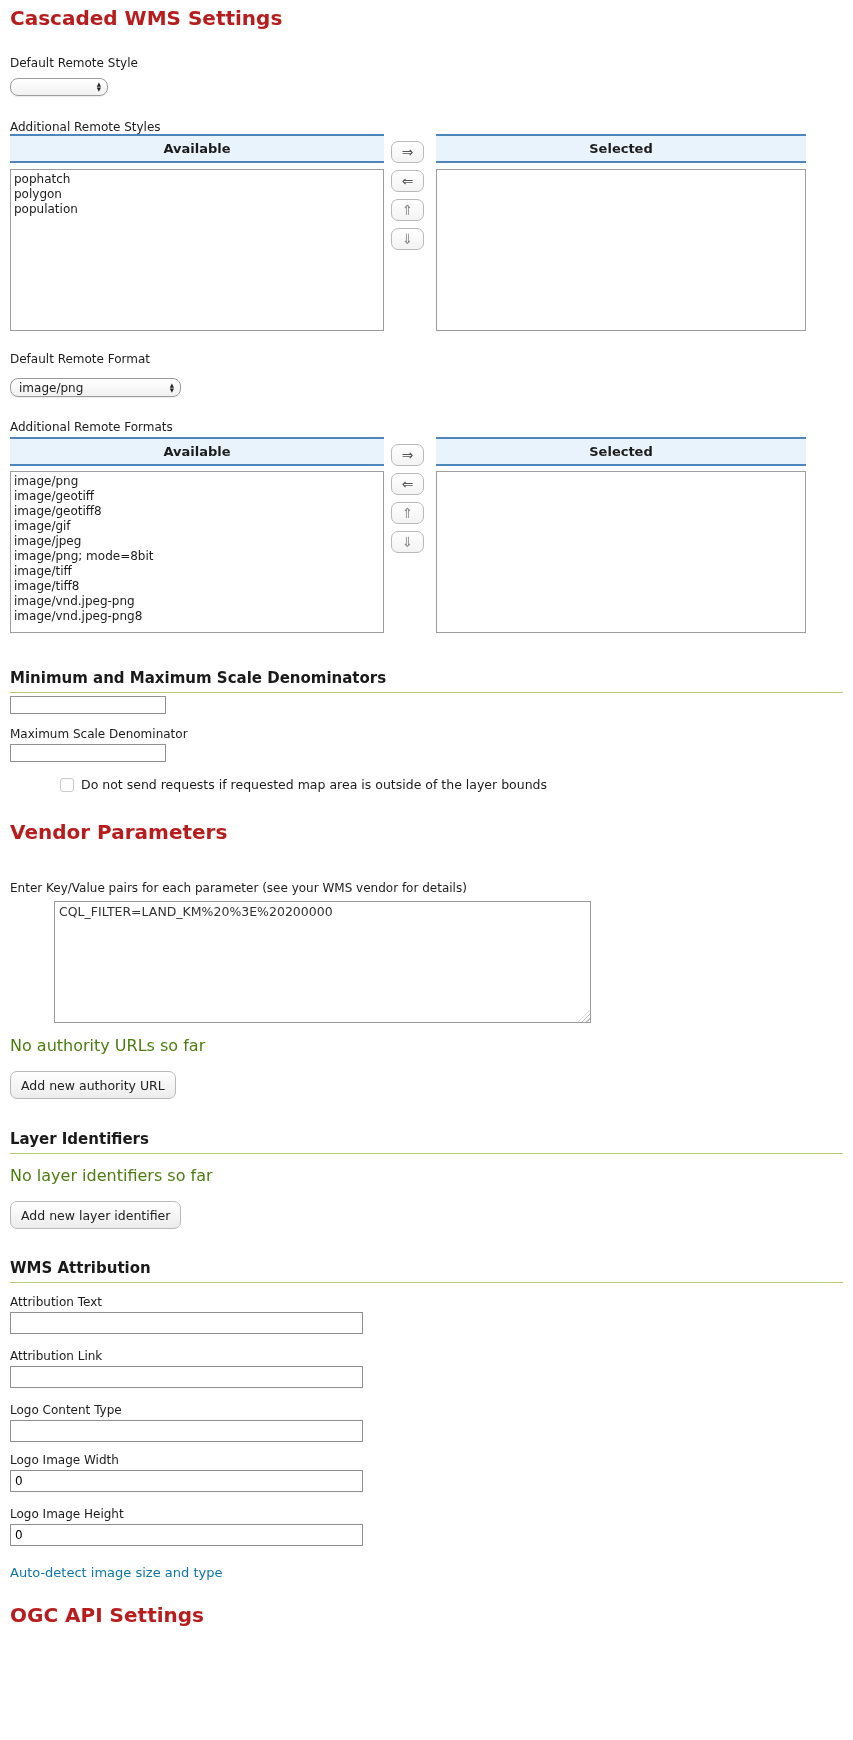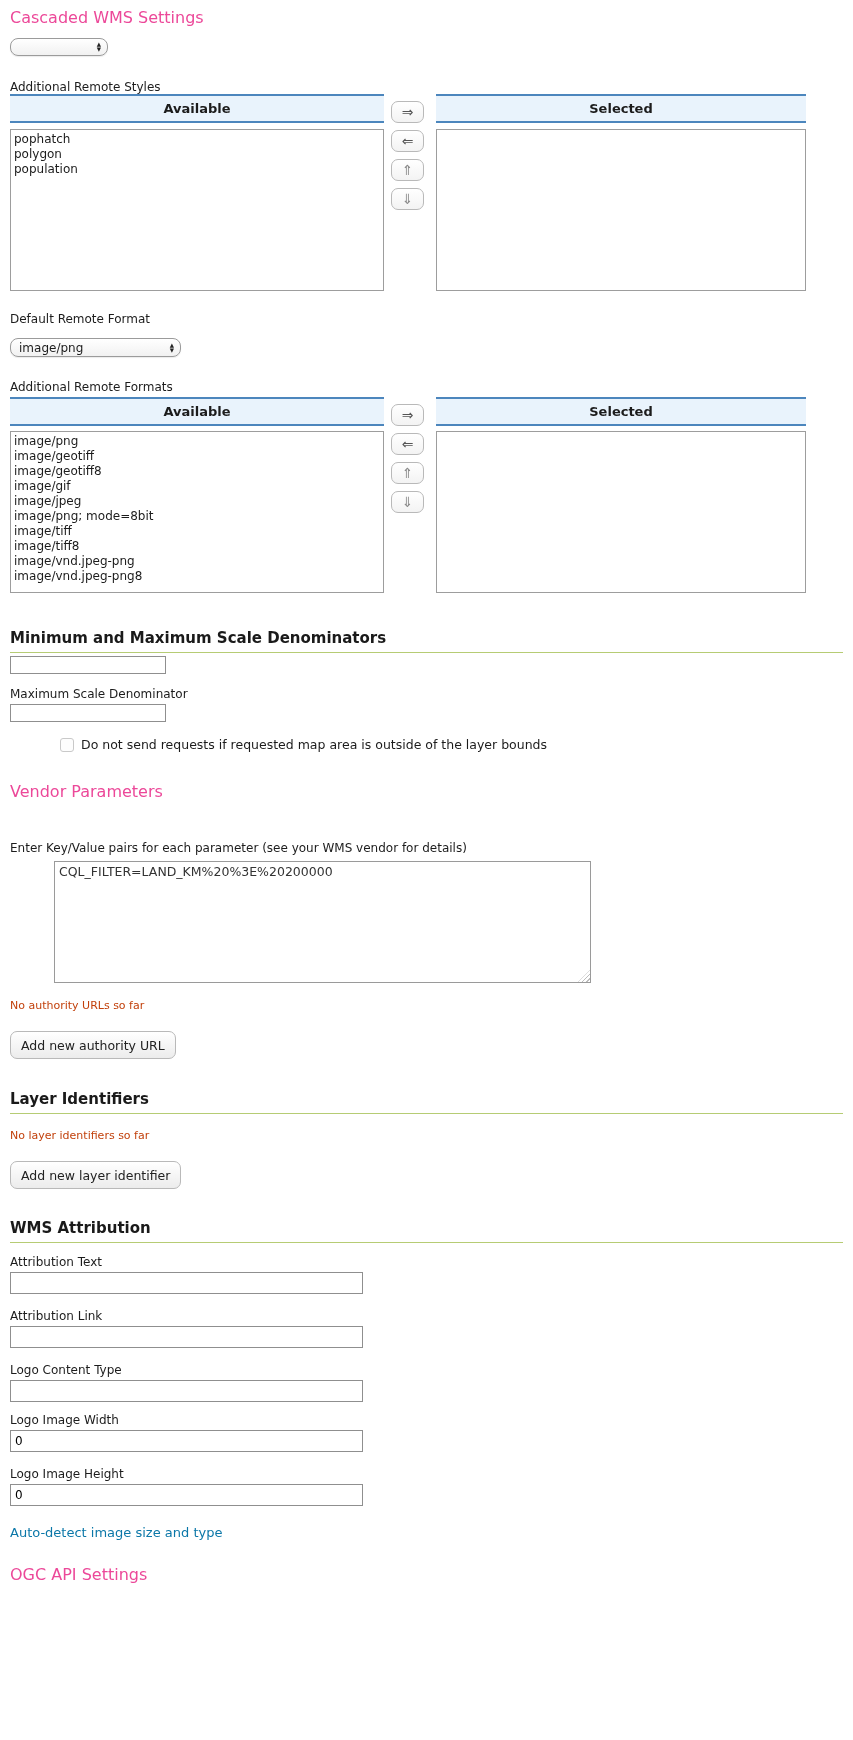--- a/index.html
+++ b/index.html
@@ -4,28 +4,28 @@
 <style>
   html,body { margin:0; padding:0; background:#fff; }
   body {
     width:853px; height:1740px; overflow:hidden; position:relative;
     font-family:"DejaVu Sans","Liberation Sans",sans-serif;
     color:#1c1c1c; font-size:12px;
   }
   .page { padding:6px 10px 0 10px; }
 
   
-  .h-blue { color:#ec4899; font-size:16px; line-height:24px; font-weight:normal; margin:0; }
+  .h-blue { color:#b91c1c; font-size:20px; line-height:24px; font-weight:bold; margin:0; }
   .h-section {
     font-size:15px; line-height:19px; font-weight:bold; color:#1a1a1a; margin:0;
     padding-bottom:4px; border-bottom:1px solid #b6cc74;
   }
 
   .field-label { font-size:12px; line-height:13px; color:#1c1c1c; }
-  .empty-text { font-size:11px; line-height:13px; color:#c2410c; }
+  .empty-text { font-size:16px; line-height:13px; color:#4d7c0f; }
 
   
   .mac-select {
     position:relative; display:flex; align-items:center; box-sizing:border-box;
     height:18px; border:1px solid #9b9b9b; border-radius:8px;
     background:linear-gradient(#ffffff,#f1f1f1);
     padding:0 18px 0 8px; font-size:12px; cursor:default;
     box-shadow:0 1px 1px rgba(0,0,0,0.08);
   }
   .sel-value { white-space:nowrap; overflow:hidden; }
@@ -94,20 +94,21 @@
   .attr-input-block { }
   .link { color:#0b77a8; font-size:13px; line-height:14px; text-decoration:none; display:inline-block; }
 </style>
 </head>
 <body>
 
 <div class="page">
 
   <h1 class="h-blue">Cascaded WMS Settings</h1>
 
+  <div class="field-label" style="margin-top:27px">Default Remote Style</div>
   <div class="mac-select" style="margin-top:8px;width:98px">
     <span class="sel-value"></span>
     <span class="sel-arrows">
         <i>▲</i>
         <i>▼</i>
       </span>
   </div>
 
   <div class="field-label" style="margin-top:25px">Additional Remote Styles</div>
   <div class="palette">

